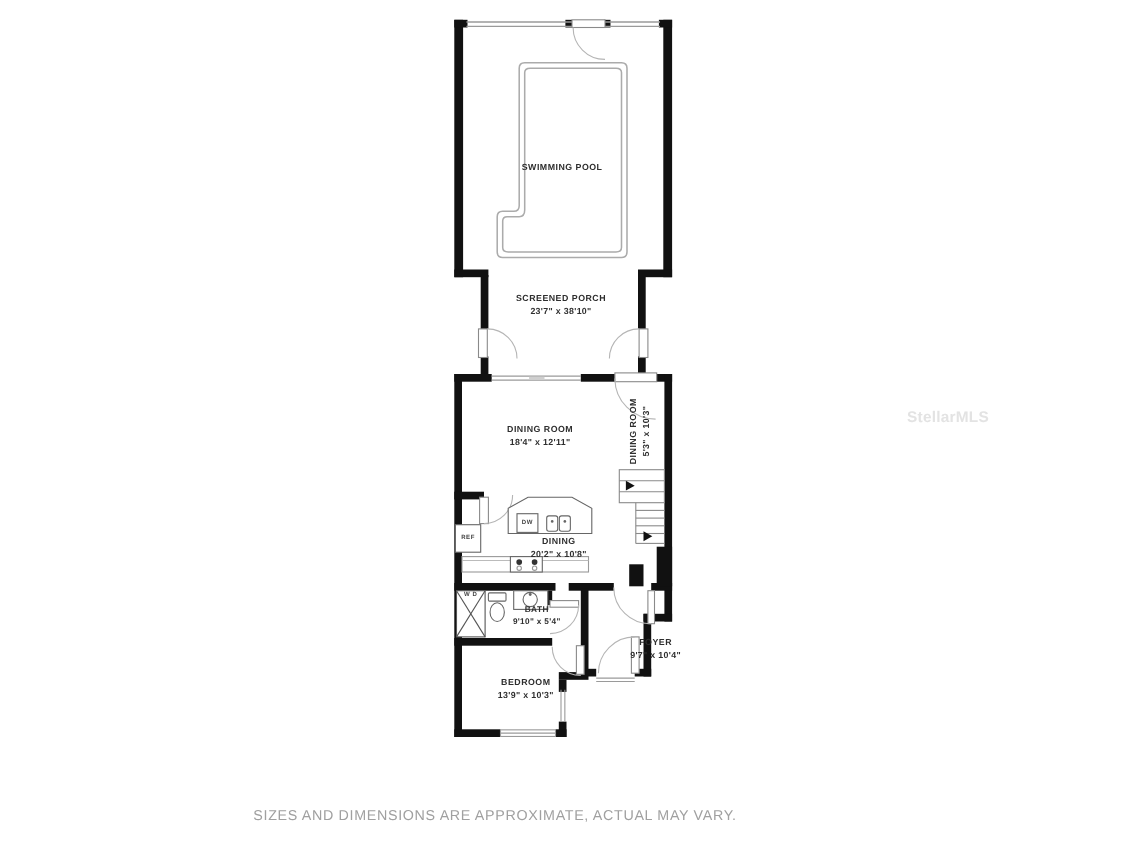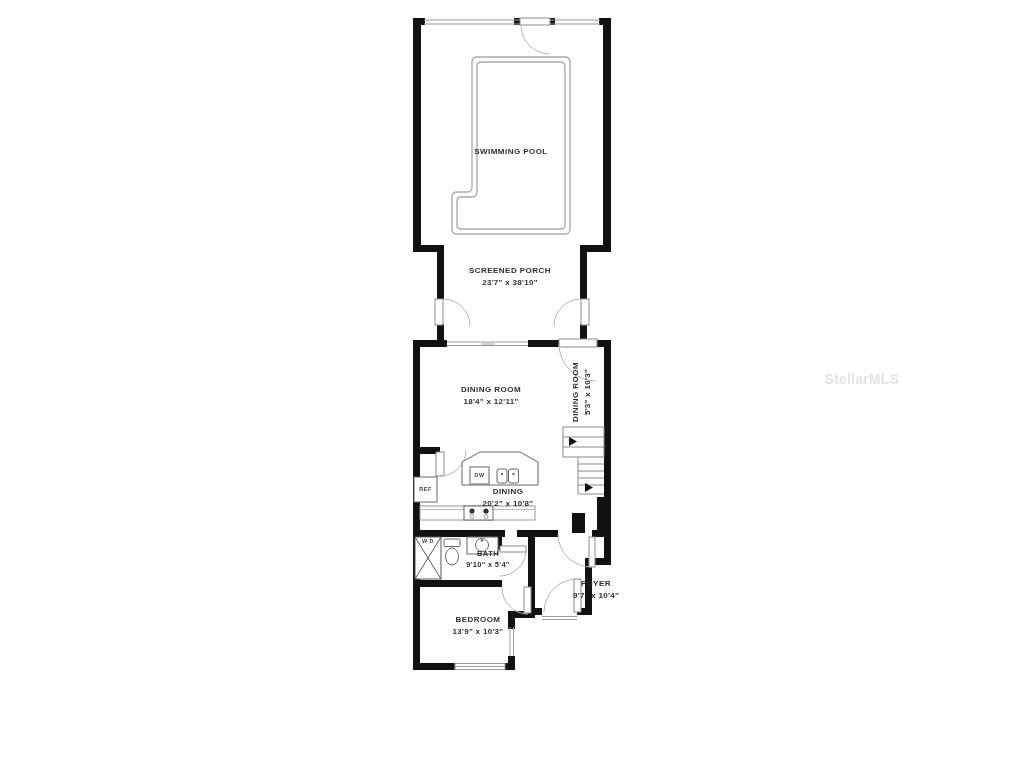--- a/index.html
+++ b/index.html
@@ -235,16 +235,17 @@
 
   <div class="room-label" style="left:462px;top:626px;margin-left:16px;">
     <div>BEDROOM</div>
     <div class="dims">13'9" x 10'3"</div>
   </div>
 
   <div class="mini-label" style="left:425.5px;top:489px;">REF</div>
   <div class="mini-label" style="left:479.5px;top:475px;">DW</div>
   <div class="mini-label" style="left:428px;top:541px;">W D</div>
 
+  <div class="disclaimer">SIZES AND DIMENSIONS ARE APPROXIMATE, ACTUAL MAY VARY.</div>
 
   <div class="watermark">StellarMLS</div>
 
 </div>
 
 </body></html>

